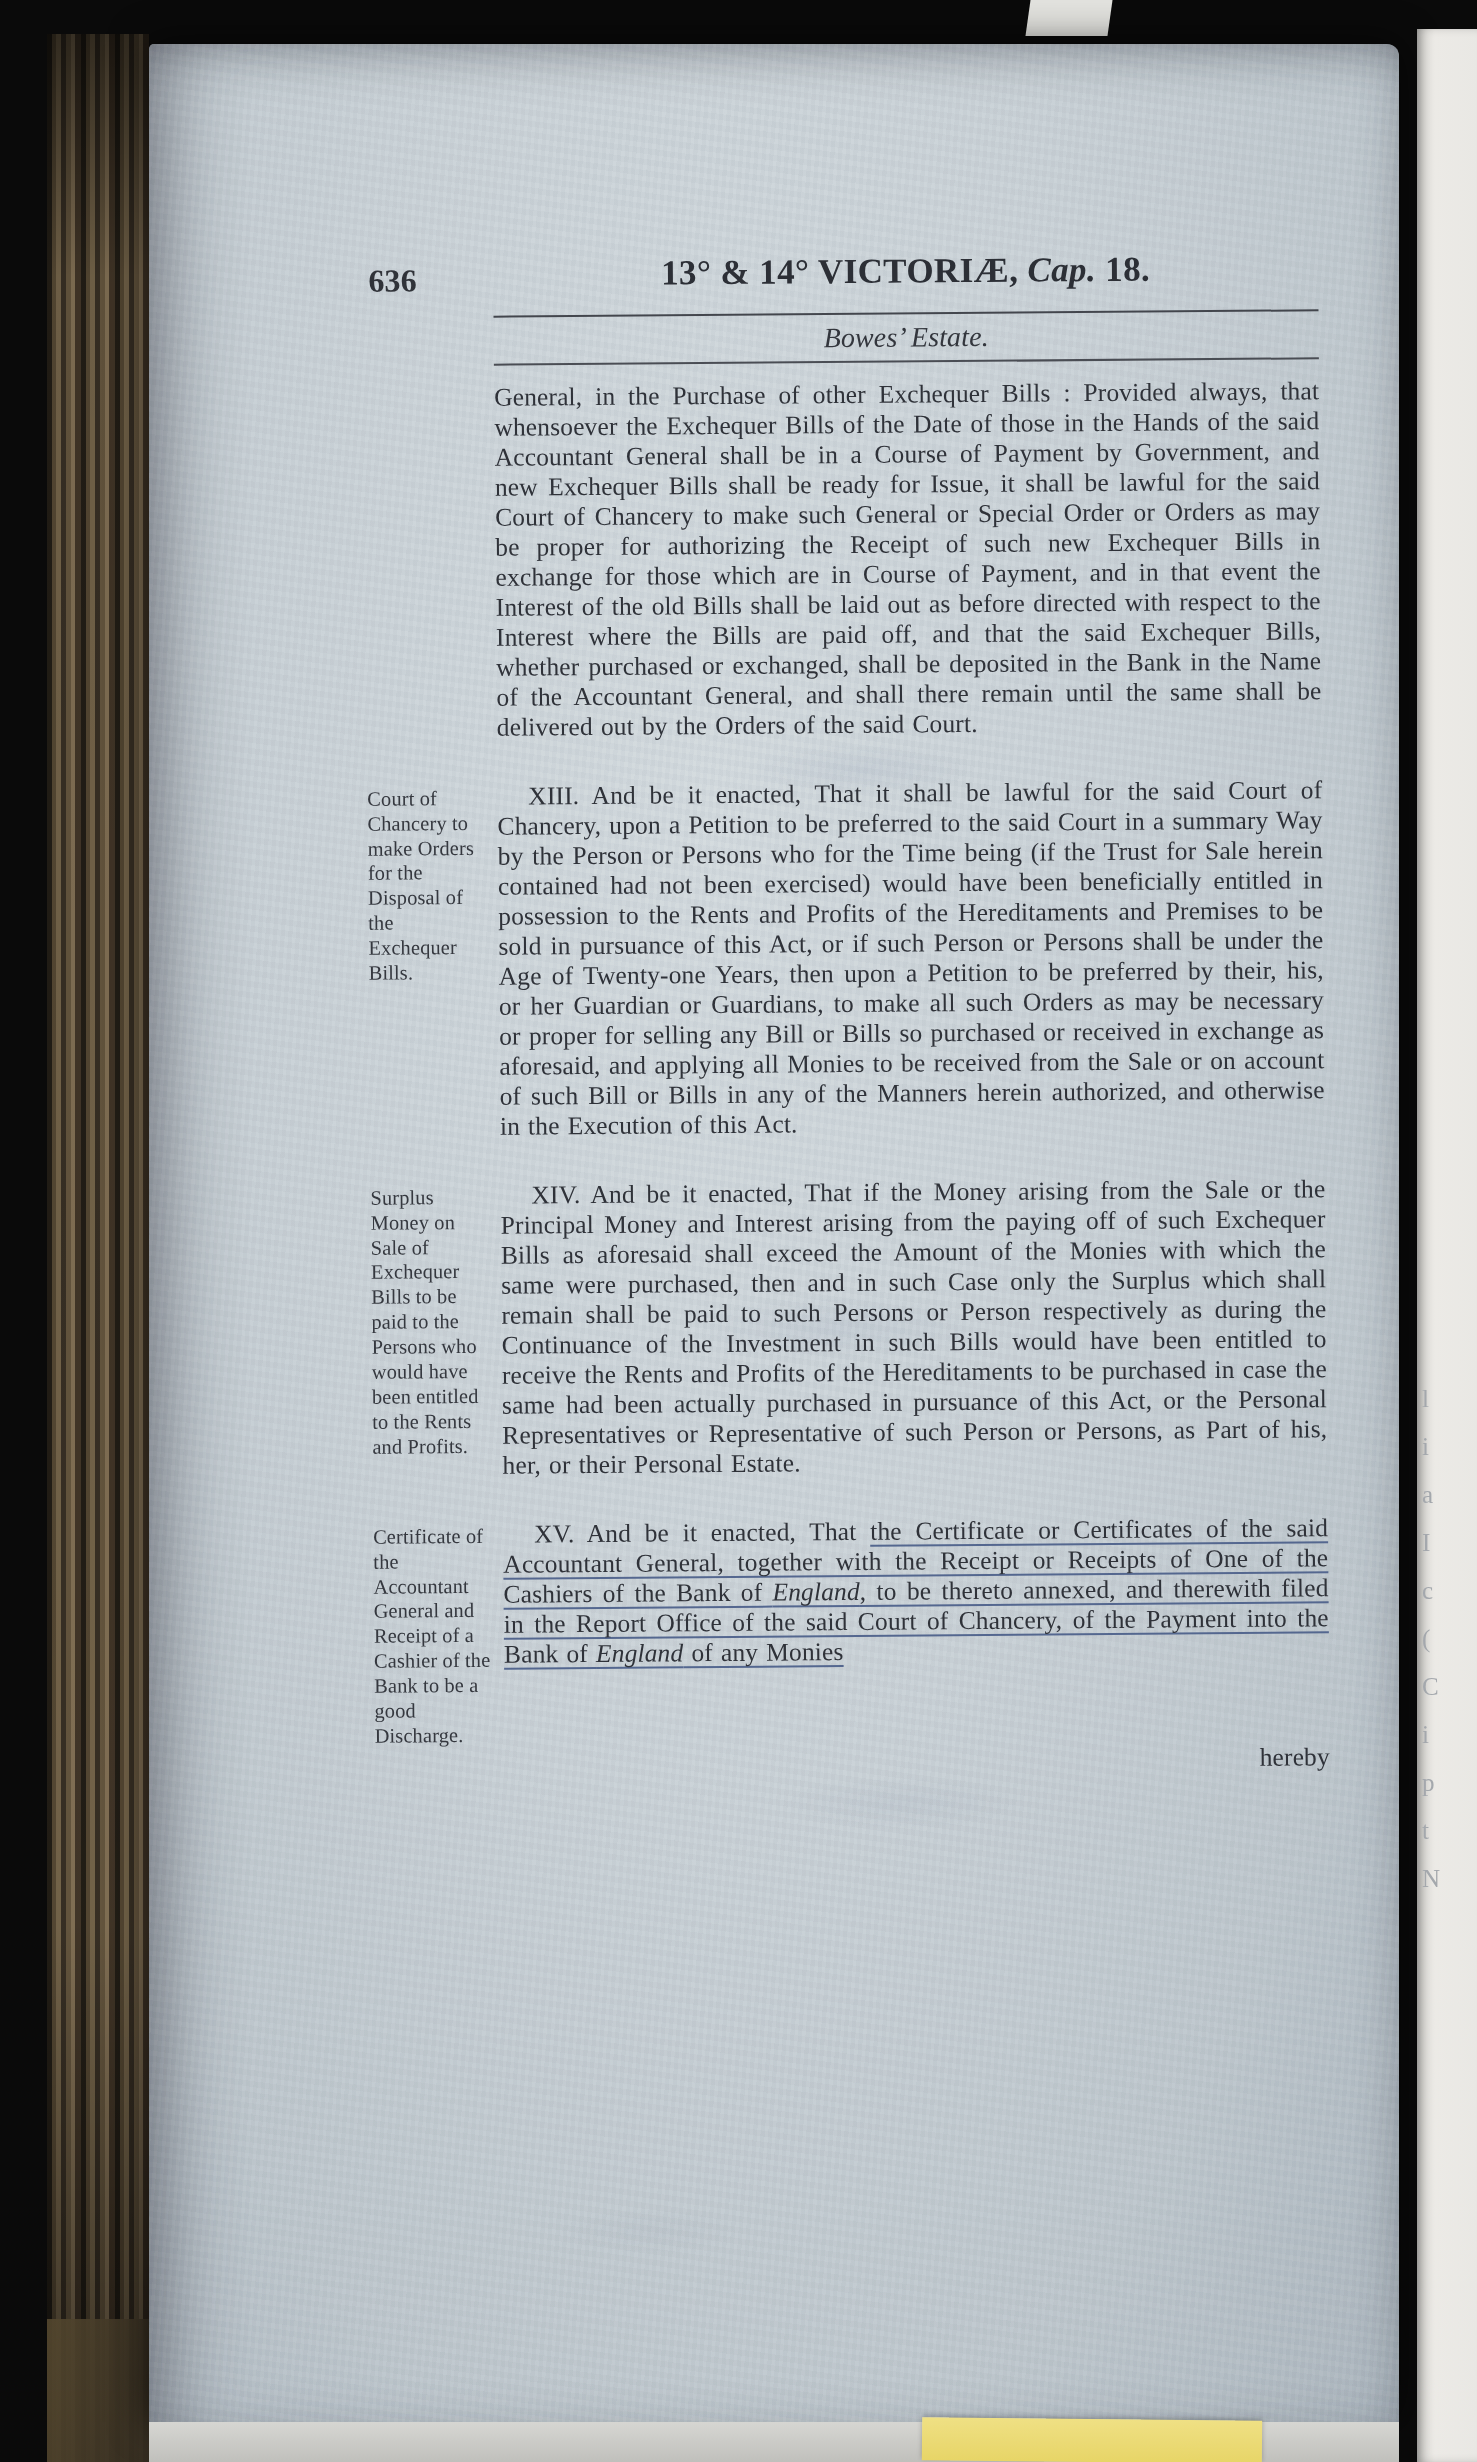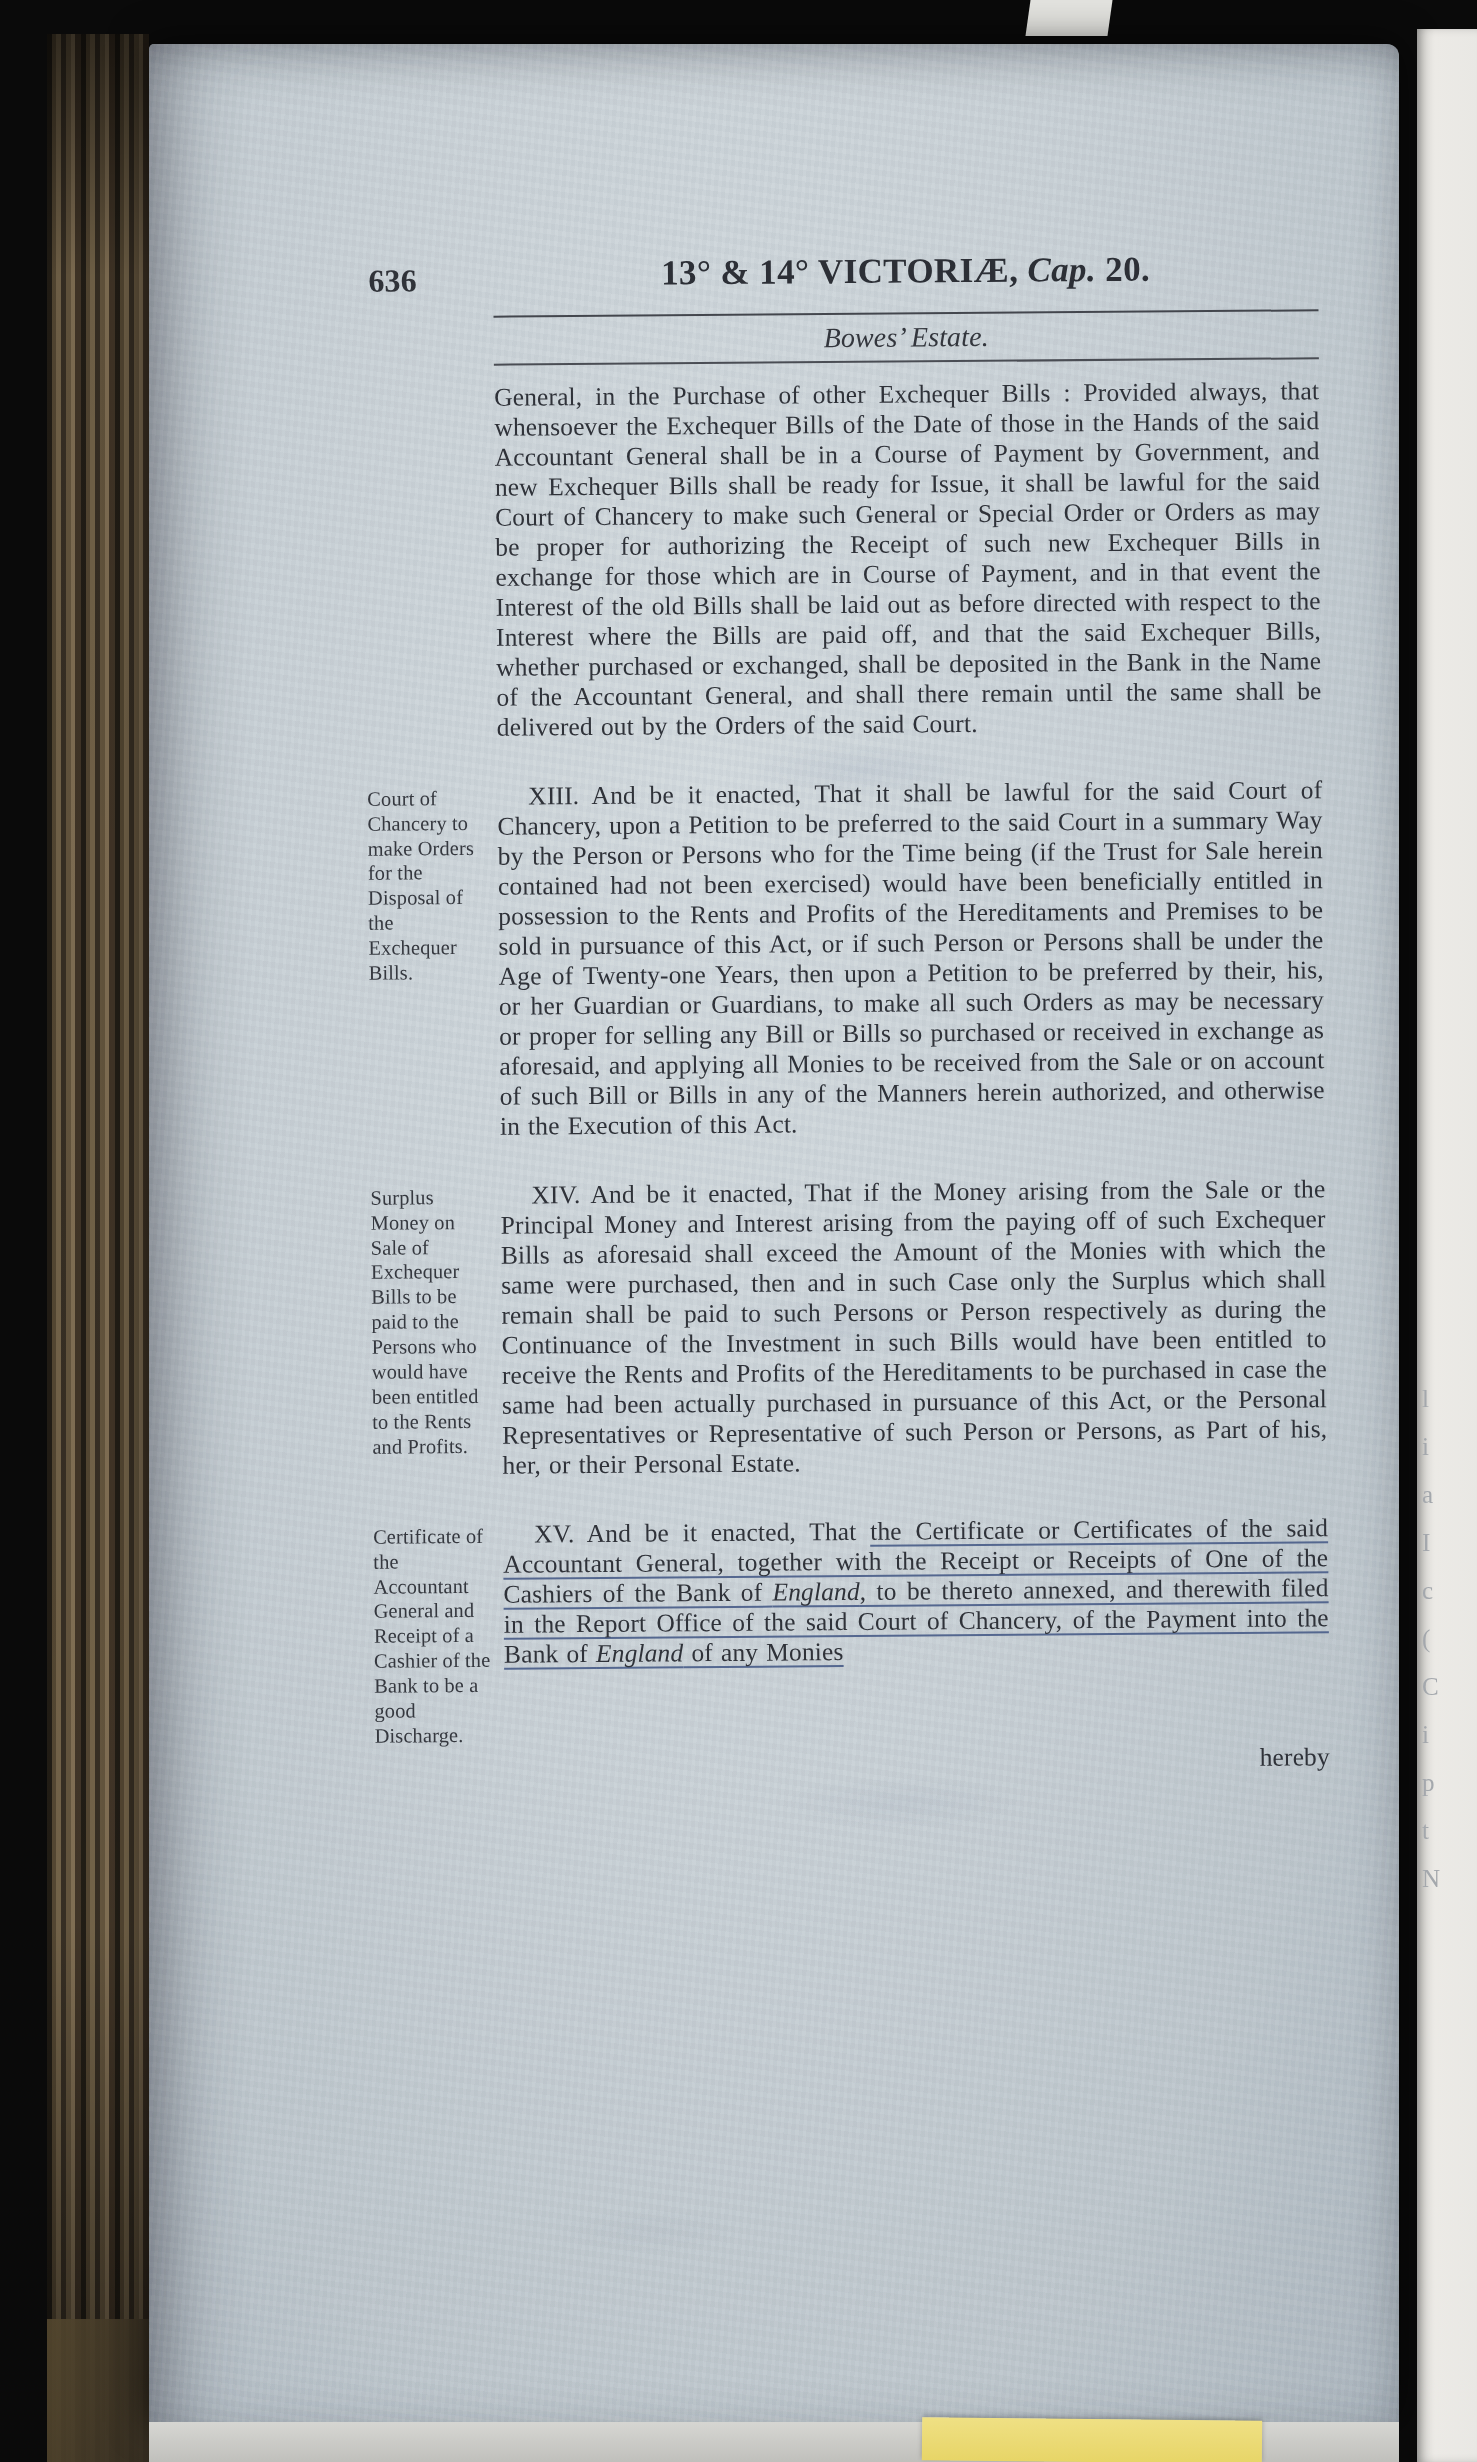--- a/index.html
+++ b/index.html
@@ -134,21 +134,21 @@
 
   <div class="page">
     <div class="grain"></div>
     <div class="stains"></div>
 
     <div class="content">
 
       <div class="hdr">
         <span class="pageno">636</span>
         <div class="title">
-          <span>13° &amp; 14° VICTORIÆ, </span><span class="it">Cap.</span><span> 20.</span>
+          <span>13° &amp; 14° VICTORIÆ, </span><span class="it">Cap.</span><span> 18.</span>
         </div>
       </div>
 
       <div class="rule"></div>
       <div class="running">Bowes’ Estate.</div>
       <div class="rule thin"></div>
 
       <div class="sections">
           <div class="row">
             <div class="note"></div>

